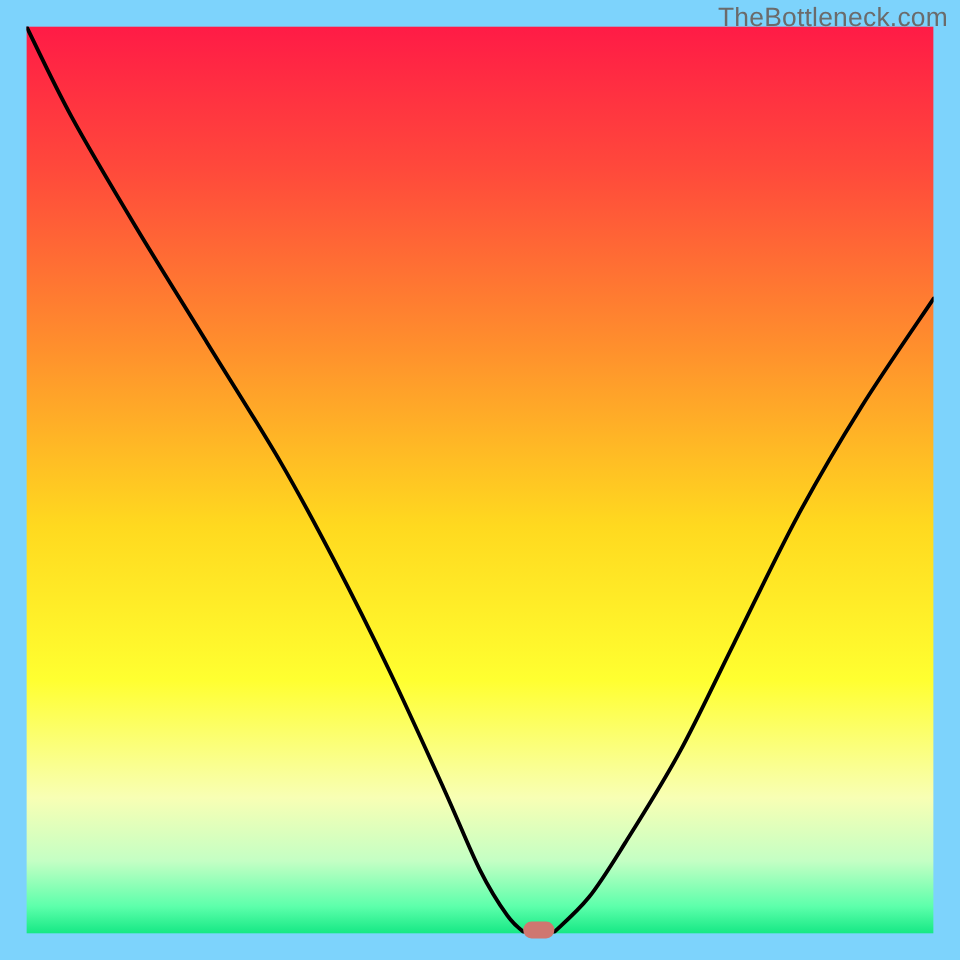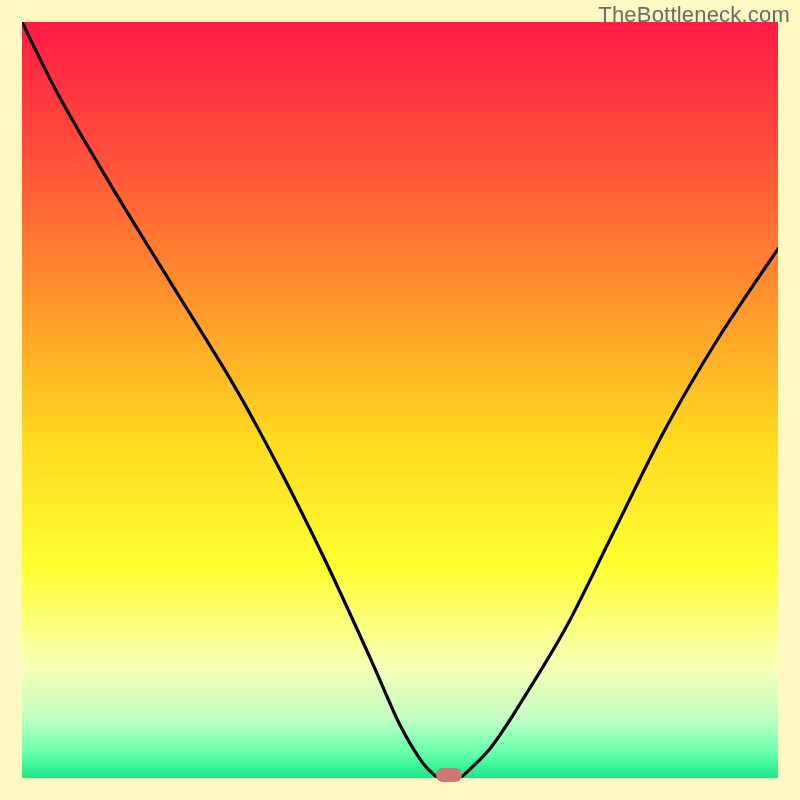--- a/index.html
+++ b/index.html
@@ -8,21 +8,21 @@
     width: 800px;
     height: 800px;
     background: #000;
     overflow: hidden;
     font-family: Arial, Helvetica, sans-serif;
   }
   .frame {
     position: relative;
     width: 800px;
     height: 800px;
-    background: #fef9c3;
+    background: #7dd3fc;
   }
   .watermark {
     position: absolute;
     top: 2px;
     right: 10px;
     color: #6b6b6b;
     font-size: 22px;
     font-weight: 400;
     letter-spacing: 0.2px;
     z-index: 5;

